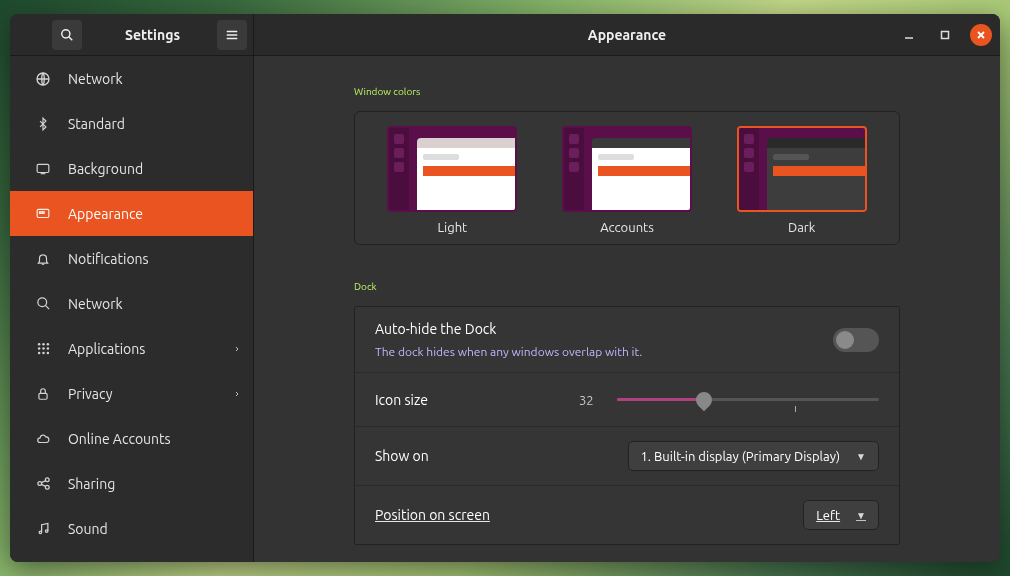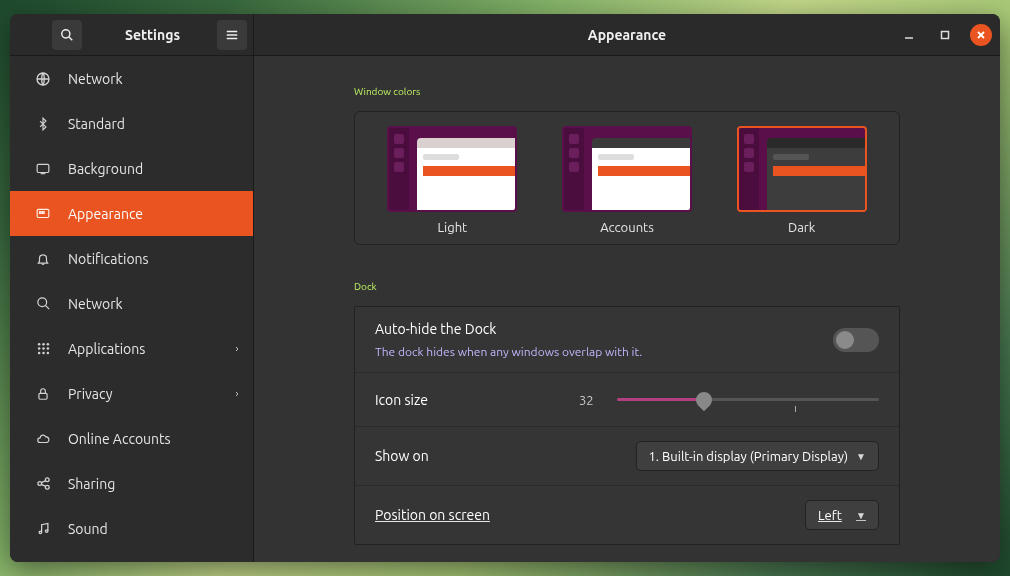--- a/index.html
+++ b/index.html
@@ -275,21 +275,21 @@
   }
   .select {
     background:#3f3f3f;
     border:1px solid #222;
     border-radius:5px;
     padding: 7px 12px;
     font-size:13px;
     color:#fff;
     display:flex;
     align-items:center;
-    gap:8px;
+    gap:16px;
     cursor:pointer;
   }
   .select .arr { font-size:10px; opacity:0.8; }
 
   svg { display:block; }
 </style>
 </head>
 <body>
 
 <div class="window">

